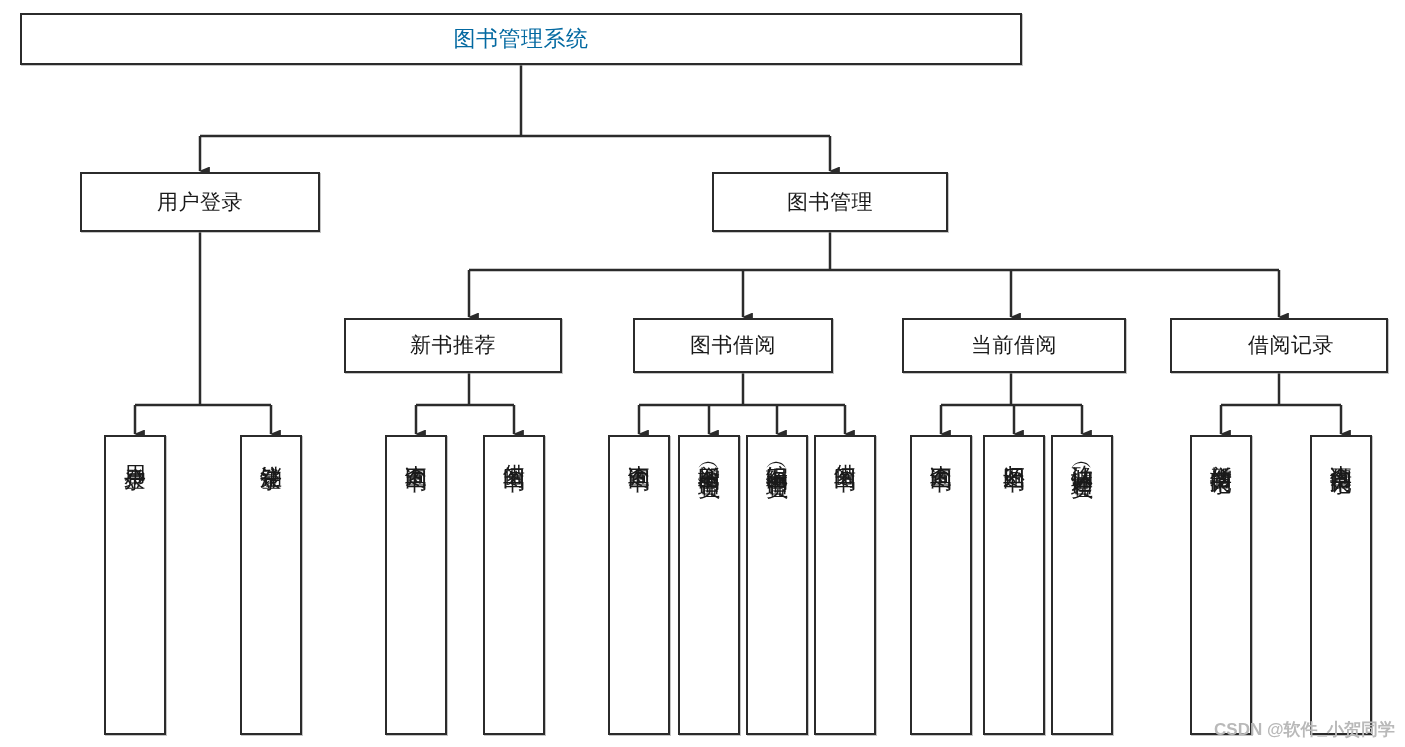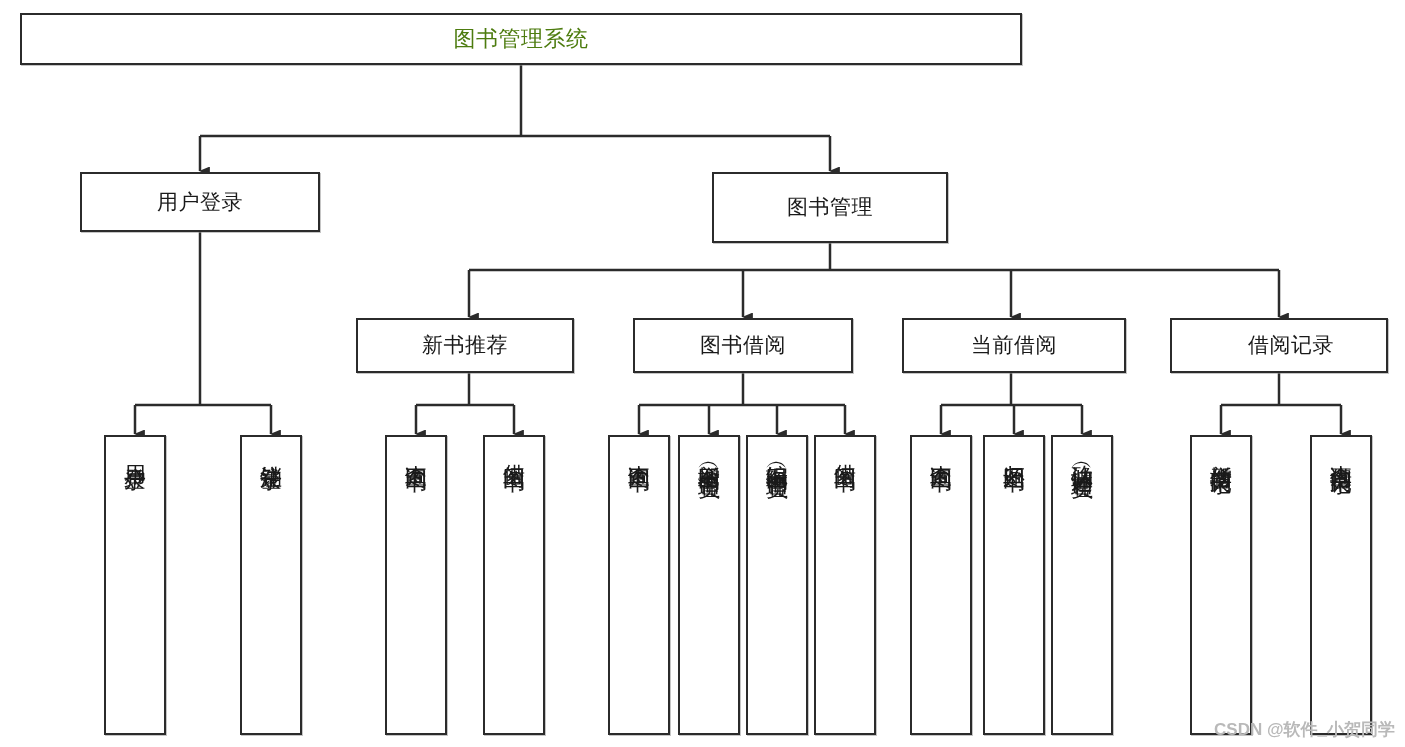--- a/index.html
+++ b/index.html
@@ -108,33 +108,33 @@
       <line x1="941" y1="405" x2="1082" y2="405" stroke="#2b2b2b" stroke-width="2.5"></line>
       <line x1="941" y1="405" x2="941" y2="434" stroke="#2b2b2b" stroke-width="2.5" marker-end="url(#arrow)"></line>
       <line x1="1014" y1="405" x2="1014" y2="434" stroke="#2b2b2b" stroke-width="2.5" marker-end="url(#arrow)"></line>
       <line x1="1082" y1="405" x2="1082" y2="434" stroke="#2b2b2b" stroke-width="2.5" marker-end="url(#arrow)"></line>
       <line x1="1279" y1="373" x2="1279" y2="405" stroke="#2b2b2b" stroke-width="2.5"></line>
       <line x1="1221" y1="405" x2="1341" y2="405" stroke="#2b2b2b" stroke-width="2.5"></line>
       <line x1="1221" y1="405" x2="1221" y2="434" stroke="#2b2b2b" stroke-width="2.5" marker-end="url(#arrow)"></line>
       <line x1="1341" y1="405" x2="1341" y2="434" stroke="#2b2b2b" stroke-width="2.5" marker-end="url(#arrow)"></line>
     </svg>
   <div id="nodes-layer">
-      <div class="node horiz root" style="left: 20px; top: 13px; width: 1002px; height: 52px; border-color: rgb(43, 43, 43); background: rgb(255, 255, 255); color: #4d7c0f;">
+      <div class="node horiz root" style="left: 20px; top: 13px; width: 1002px; height: 52px; border-color: rgb(43, 43, 43); background: rgb(255, 255, 255); color: #0369a1;">
         <span class="label">图书管理系统</span>
       </div>
       <div class="node horiz" style="left: 80px; top: 172px; width: 240px; height: 60px; border-color: rgb(43, 43, 43); background: rgb(255, 255, 255); color: rgb(26, 26, 26);">
         <span class="label">用户登录</span>
       </div>
-      <div class="node horiz" style="left: 712px; top: 172px; width: 236px; height: 71px; border-color: rgb(43, 43, 43); background: rgb(255, 255, 255); color: rgb(26, 26, 26);">
+      <div class="node horiz" style="left: 712px; top: 172px; width: 236px; height: 60px; border-color: rgb(43, 43, 43); background: rgb(255, 255, 255); color: rgb(26, 26, 26);">
         <span class="label">图书管理</span>
       </div>
-      <div class="node horiz" style="left: 356px; top: 318px; width: 218px; height: 55px; border-color: rgb(43, 43, 43); background: rgb(255, 255, 255); color: rgb(26, 26, 26);">
+      <div class="node horiz" style="left: 344px; top: 318px; width: 218px; height: 55px; border-color: rgb(43, 43, 43); background: rgb(255, 255, 255); color: rgb(26, 26, 26);">
         <span class="label">新书推荐</span>
       </div>
-      <div class="node horiz" style="left: 633px; top: 318px; width: 220px; height: 55px; border-color: rgb(43, 43, 43); background: rgb(255, 255, 255); color: rgb(26, 26, 26);">
+      <div class="node horiz" style="left: 633px; top: 318px; width: 200px; height: 55px; border-color: rgb(43, 43, 43); background: rgb(255, 255, 255); color: rgb(26, 26, 26);">
         <span class="label">图书借阅</span>
       </div>
       <div class="node horiz" style="left: 902px; top: 318px; width: 224px; height: 55px; border-color: rgb(43, 43, 43); background: rgb(255, 255, 255); color: rgb(26, 26, 26);">
         <span class="label">当前借阅</span>
       </div>
       <div class="node horiz" style="left: 1170px; top: 318px; width: 218px; height: 55px; border-color: rgb(43, 43, 43); background: rgb(255, 255, 255); color: rgb(26, 26, 26); padding-left: 24px;">
         <span class="label">借阅记录</span>
       </div>
       <div class="node vert" style="left: 104px; top: 435px; width: 62px; height: 300px; border-color: rgb(43, 43, 43); background: rgb(255, 255, 255); color: rgb(26, 26, 26);">
         <span class="label">用户登录</span>

